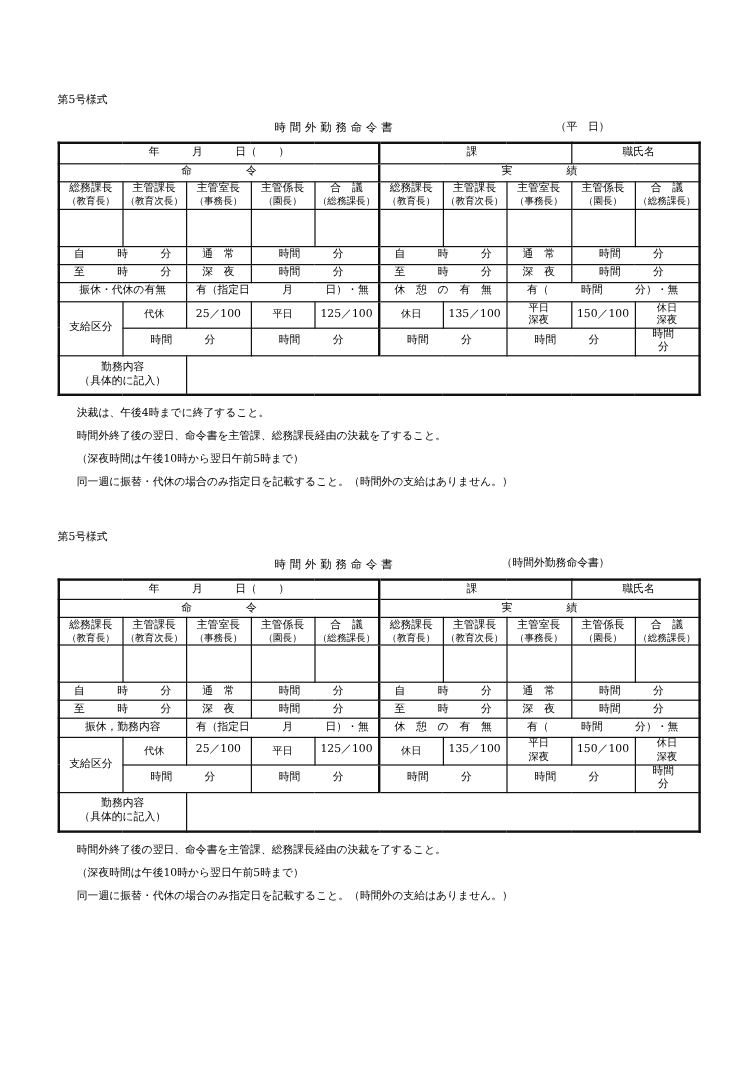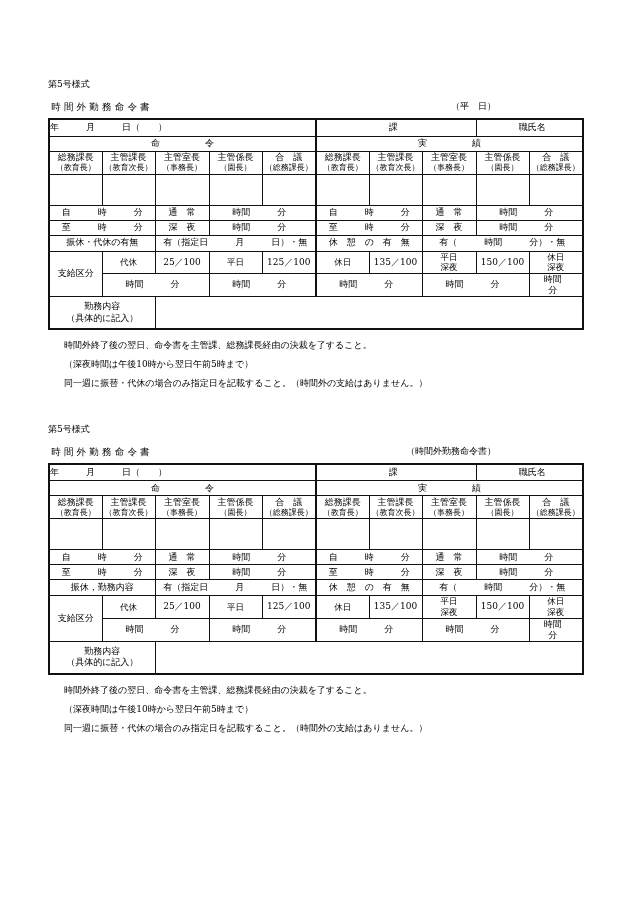--- a/index.html
+++ b/index.html
@@ -30,28 +30,29 @@
     margin-bottom: 7px;
   }
   .title-row {
     position: relative;
     height: 17px;
     margin-bottom: 3px;
   }
   .form-title {
     position: absolute;
     left: 0; right: 0;
+    text-align: center;
     font-size: 9.5px;
     letter-spacing: 3.2px;
     text-indent: 3.2px;
     line-height: 17px;
   }
   .form-variant {
     position: absolute;
-    right: 12px;
+    right: 0;
     top: 0;
     font-size: 9px;
     line-height: 17px;
   }
 
   table.form {
     width: 534px;
     border-collapse: collapse;
     table-layout: fixed;
     font-size: 9px;
@@ -96,21 +97,21 @@
     padding-left: 16px;
   }
   .note-line {
     font-size: 9px;
     line-height: 19px;
     white-space: nowrap;
   }
 
   .date-inner {
     display: block;
-    text-align: left;
+    text-align: center;
     letter-spacing: 0;
   }
   .frac { white-space: nowrap; margin-left: 24px; }
 </style>
 </head>
 <body>
 
 <div class="page">
 
   <div class="form-block">
@@ -252,20 +253,245 @@
             <span>深　夜</span>
           </td>
           <td colspan="2" class="pad-r">
             <span>時間　　　分</span>
           </td>
         </tr>
 
         <tr class="h-furi thick-b">
           <td colspan="2">
             <span>振休・代休の有無</span>
+          </td>
+          <td colspan="3" class="thick-r">
+            <span>有（指定日　　　月　　　日）・無</span>
+          </td>
+          <td colspan="2">
+            <span>休　憩　の　有　無</span>
+          </td>
+          <td colspan="3">
+            <span>有（　　　時間　　　分）・無</span>
+          </td>
+        </tr>
+
+        <tr class="h-rate">
+          <td rowspan="2">
+            <span>支給区分</span>
+          </td>
+          <td class="two-line">
+            <span>代休</span>
+          </td>
+          <td class="frac">
+            <span>25／100</span>
+          </td>
+          <td class="two-line">
+            <span>平日</span>
+          </td>
+          <td class="frac thick-r">
+            <span>125／100</span>
+          </td>
+          <td class="two-line">
+            <span>休日</span>
+          </td>
+          <td class="frac">
+            <span>135／100</span>
+          </td>
+          <td class="two-line">
+            <span class="rate-multiline">平日<br>深夜</span>
+          </td>
+          <td class="frac">
+            <span>150／100</span>
+          </td>
+          <td class="two-line">
+            <span class="rate-multiline">休日<br>深夜</span>
+          </td>
+        </tr>
+        <tr class="h-min thick-b">
+          <td colspan="2" class="pad-r">
+            <span>時間　　　分</span>
+          </td>
+          <td colspan="2" class="pad-r thick-r">
+            <span>時間　　　分</span>
+          </td>
+          <td colspan="2" class="pad-r">
+            <span>時間　　　分</span>
+          </td>
+          <td colspan="2" class="pad-r">
+            <span>時間　　　分</span>
+          </td>
+          <td class="pad-r">
+            <span>時間　　　分</span>
+          </td>
+        </tr>
+
+        <tr class="h-work">
+          <td colspan="2">
+            <span class="cell-main">勤務内容</span>
+            <span class="cell-main">（具体的に記入）</span>
+          </td>
+          <td colspan="8"></td>
+        </tr>
+      </tbody>
+    </table>
+
+    <div class="notes">
+      <div class="note-line">決裁は、午後4時までに終了すること。</div>
+      <div class="note-line">時間外終了後の翌日、命令書を主管課、総務課長経由の決裁を了すること。</div>
+      <div class="note-line">（深夜時間は午後10時から翌日午前5時まで）</div>
+      <div class="note-line">同一週に振替・代休の場合のみ指定日を記載すること。（時間外の支給はありません。）</div>
+    </div>
+  </div>
+
+  <div class="form-block">
+
+    <div class="form-code">第5号様式</div>
+
+    <div class="title-row">
+      <div class="form-title">時間外勤務命令書</div>
+      <div class="form-variant">（時間外勤務命令書）</div>
+    </div>
+
+    <table class="form">
+      <colgroup>
+        <col style="width:53px">
+          <col style="width:53px">
+          <col style="width:54px">
+        <col style="width:53px">
+          <col style="width:54px">
+        <col style="width:53px">
+          <col style="width:53px">
+          <col style="width:54px">
+        <col style="width:53px">
+          <col style="width:54px">
+      </colgroup>
+      <tbody>
+        <tr class="h-date tb-top">
+          <td colspan="5" class="thick-r">
+            <span class="date-inner">年　　　月　　　日（　　）</span>
+          </td>
+          <td colspan="3" class="pad-r">
+            <span>課</span>
+          </td>
+          <td colspan="2" class="pad-l">
+            <span>職氏名</span>
+          </td>
+        </tr>
+
+        <tr class="h-sec">
+          <td colspan="5" class="thick-r">
+            <span>命　　　　　令</span>
+          </td>
+          <td colspan="5">
+            <span>実　　　　　績</span>
+          </td>
+        </tr>
+
+        <tr class="h-name">
+          <td>
+            <span class="cell-main">総務課長</span>
+            <span class="cell-sub">（教育長）</span>
+          </td>
+          <td>
+            <span class="cell-main">主管課長</span>
+            <span class="cell-sub">（教育次長）</span>
+          </td>
+          <td>
+            <span class="cell-main">主管室長</span>
+            <span class="cell-sub">（事務長）</span>
+          </td>
+          <td>
+            <span class="cell-main">主管係長</span>
+            <span class="cell-sub">（園長）</span>
+          </td>
+          <td class="thick-r">
+            <span class="cell-main">合　議</span>
+            <span class="cell-sub">（総務課長）</span>
+          </td>
+          <td>
+            <span class="cell-main">総務課長</span>
+            <span class="cell-sub">（教育長）</span>
+          </td>
+          <td>
+            <span class="cell-main">主管課長</span>
+            <span class="cell-sub">（教育次長）</span>
+          </td>
+          <td>
+            <span class="cell-main">主管室長</span>
+            <span class="cell-sub">（事務長）</span>
+          </td>
+          <td>
+            <span class="cell-main">主管係長</span>
+            <span class="cell-sub">（園長）</span>
+          </td>
+          <td>
+            <span class="cell-main">合　議</span>
+            <span class="cell-sub">（総務課長）</span>
+          </td>
+        </tr>
+
+        <tr class="h-sign thick-b">
+          <td></td>
+          <td></td>
+          <td></td>
+          <td></td>
+          <td class="thick-r"></td>
+          <td></td>
+          <td></td>
+          <td></td>
+          <td></td>
+          <td></td>
+        </tr>
+
+        <tr class="h-time">
+          <td colspan="2">
+            <span>自　　　時　　　分</span>
+          </td>
+          <td>
+            <span>通　常</span>
+          </td>
+          <td colspan="2" class="pad-r thick-r">
+            <span>時間　　　分</span>
+          </td>
+          <td colspan="2">
+            <span>自　　　時　　　分</span>
+          </td>
+          <td>
+            <span>通　常</span>
+          </td>
+          <td colspan="2" class="pad-r">
+            <span>時間　　　分</span>
+          </td>
+        </tr>
+
+        <tr class="h-time thick-b">
+          <td colspan="2">
+            <span>至　　　時　　　分</span>
+          </td>
+          <td>
+            <span>深　夜</span>
+          </td>
+          <td colspan="2" class="pad-r thick-r">
+            <span>時間　　　分</span>
+          </td>
+          <td colspan="2">
+            <span>至　　　時　　　分</span>
+          </td>
+          <td>
+            <span>深　夜</span>
+          </td>
+          <td colspan="2" class="pad-r">
+            <span>時間　　　分</span>
+          </td>
+        </tr>
+
+        <tr class="h-furi thick-b">
+          <td colspan="2">
+            <span>振休，勤務内容</span>
           </td>
           <td colspan="3" class="thick-r">
             <span>有（指定日　　　月　　　日）・無</span>
           </td>
           <td colspan="2">
             <span>休　憩　の　有　無</span>
           </td>
           <td colspan="3">
             <span>有（　　　時間　　　分）・無</span>
           </td>
@@ -331,237 +557,13 @@
       </tbody>
     </table>
 
     <div class="notes">
       <div class="note-line">時間外終了後の翌日、命令書を主管課、総務課長経由の決裁を了すること。</div>
       <div class="note-line">（深夜時間は午後10時から翌日午前5時まで）</div>
       <div class="note-line">同一週に振替・代休の場合のみ指定日を記載すること。（時間外の支給はありません。）</div>
     </div>
   </div>
 
-  <div class="form-block">
-
-    <div class="form-code">第5号様式</div>
-
-    <div class="title-row">
-      <div class="form-title">時間外勤務命令書</div>
-      <div class="form-variant">（時間外勤務命令書）</div>
-    </div>
-
-    <table class="form">
-      <colgroup>
-        <col style="width:53px">
-          <col style="width:53px">
-          <col style="width:54px">
-        <col style="width:53px">
-          <col style="width:54px">
-        <col style="width:53px">
-          <col style="width:53px">
-          <col style="width:54px">
-        <col style="width:53px">
-          <col style="width:54px">
-      </colgroup>
-      <tbody>
-        <tr class="h-date tb-top">
-          <td colspan="5" class="thick-r">
-            <span class="date-inner">年　　　月　　　日（　　）</span>
-          </td>
-          <td colspan="3" class="pad-r">
-            <span>課</span>
-          </td>
-          <td colspan="2" class="pad-l">
-            <span>職氏名</span>
-          </td>
-        </tr>
-
-        <tr class="h-sec">
-          <td colspan="5" class="thick-r">
-            <span>命　　　　　令</span>
-          </td>
-          <td colspan="5">
-            <span>実　　　　　績</span>
-          </td>
-        </tr>
-
-        <tr class="h-name">
-          <td>
-            <span class="cell-main">総務課長</span>
-            <span class="cell-sub">（教育長）</span>
-          </td>
-          <td>
-            <span class="cell-main">主管課長</span>
-            <span class="cell-sub">（教育次長）</span>
-          </td>
-          <td>
-            <span class="cell-main">主管室長</span>
-            <span class="cell-sub">（事務長）</span>
-          </td>
-          <td>
-            <span class="cell-main">主管係長</span>
-            <span class="cell-sub">（園長）</span>
-          </td>
-          <td class="thick-r">
-            <span class="cell-main">合　議</span>
-            <span class="cell-sub">（総務課長）</span>
-          </td>
-          <td>
-            <span class="cell-main">総務課長</span>
-            <span class="cell-sub">（教育長）</span>
-          </td>
-          <td>
-            <span class="cell-main">主管課長</span>
-            <span class="cell-sub">（教育次長）</span>
-          </td>
-          <td>
-            <span class="cell-main">主管室長</span>
-            <span class="cell-sub">（事務長）</span>
-          </td>
-          <td>
-            <span class="cell-main">主管係長</span>
-            <span class="cell-sub">（園長）</span>
-          </td>
-          <td>
-            <span class="cell-main">合　議</span>
-            <span class="cell-sub">（総務課長）</span>
-          </td>
-        </tr>
-
-        <tr class="h-sign thick-b">
-          <td></td>
-          <td></td>
-          <td></td>
-          <td></td>
-          <td class="thick-r"></td>
-          <td></td>
-          <td></td>
-          <td></td>
-          <td></td>
-          <td></td>
-        </tr>
-
-        <tr class="h-time">
-          <td colspan="2">
-            <span>自　　　時　　　分</span>
-          </td>
-          <td>
-            <span>通　常</span>
-          </td>
-          <td colspan="2" class="pad-r thick-r">
-            <span>時間　　　分</span>
-          </td>
-          <td colspan="2">
-            <span>自　　　時　　　分</span>
-          </td>
-          <td>
-            <span>通　常</span>
-          </td>
-          <td colspan="2" class="pad-r">
-            <span>時間　　　分</span>
-          </td>
-        </tr>
-
-        <tr class="h-time thick-b">
-          <td colspan="2">
-            <span>至　　　時　　　分</span>
-          </td>
-          <td>
-            <span>深　夜</span>
-          </td>
-          <td colspan="2" class="pad-r thick-r">
-            <span>時間　　　分</span>
-          </td>
-          <td colspan="2">
-            <span>至　　　時　　　分</span>
-          </td>
-          <td>
-            <span>深　夜</span>
-          </td>
-          <td colspan="2" class="pad-r">
-            <span>時間　　　分</span>
-          </td>
-        </tr>
-
-        <tr class="h-furi thick-b">
-          <td colspan="2">
-            <span>振休，勤務内容</span>
-          </td>
-          <td colspan="3" class="thick-r">
-            <span>有（指定日　　　月　　　日）・無</span>
-          </td>
-          <td colspan="2">
-            <span>休　憩　の　有　無</span>
-          </td>
-          <td colspan="3">
-            <span>有（　　　時間　　　分）・無</span>
-          </td>
-        </tr>
-
-        <tr class="h-rate">
-          <td rowspan="2">
-            <span>支給区分</span>
-          </td>
-          <td class="two-line">
-            <span>代休</span>
-          </td>
-          <td class="frac">
-            <span>25／100</span>
-          </td>
-          <td class="two-line">
-            <span>平日</span>
-          </td>
-          <td class="frac thick-r">
-            <span>125／100</span>
-          </td>
-          <td class="two-line">
-            <span>休日</span>
-          </td>
-          <td class="frac">
-            <span>135／100</span>
-          </td>
-          <td class="two-line">
-            <span class="rate-multiline">平日<br>深夜</span>
-          </td>
-          <td class="frac">
-            <span>150／100</span>
-          </td>
-          <td class="two-line">
-            <span class="rate-multiline">休日<br>深夜</span>
-          </td>
-        </tr>
-        <tr class="h-min thick-b">
-          <td colspan="2" class="pad-r">
-            <span>時間　　　分</span>
-          </td>
-          <td colspan="2" class="pad-r thick-r">
-            <span>時間　　　分</span>
-          </td>
-          <td colspan="2" class="pad-r">
-            <span>時間　　　分</span>
-          </td>
-          <td colspan="2" class="pad-r">
-            <span>時間　　　分</span>
-          </td>
-          <td class="pad-r">
-            <span>時間　　　分</span>
-          </td>
-        </tr>
-
-        <tr class="h-work">
-          <td colspan="2">
-            <span class="cell-main">勤務内容</span>
-            <span class="cell-main">（具体的に記入）</span>
-          </td>
-          <td colspan="8"></td>
-        </tr>
-      </tbody>
-    </table>
-
-    <div class="notes">
-      <div class="note-line">時間外終了後の翌日、命令書を主管課、総務課長経由の決裁を了すること。</div>
-      <div class="note-line">（深夜時間は午後10時から翌日午前5時まで）</div>
-      <div class="note-line">同一週に振替・代休の場合のみ指定日を記載すること。（時間外の支給はありません。）</div>
-    </div>
-  </div>
-
 </div>
 
 </body></html>

